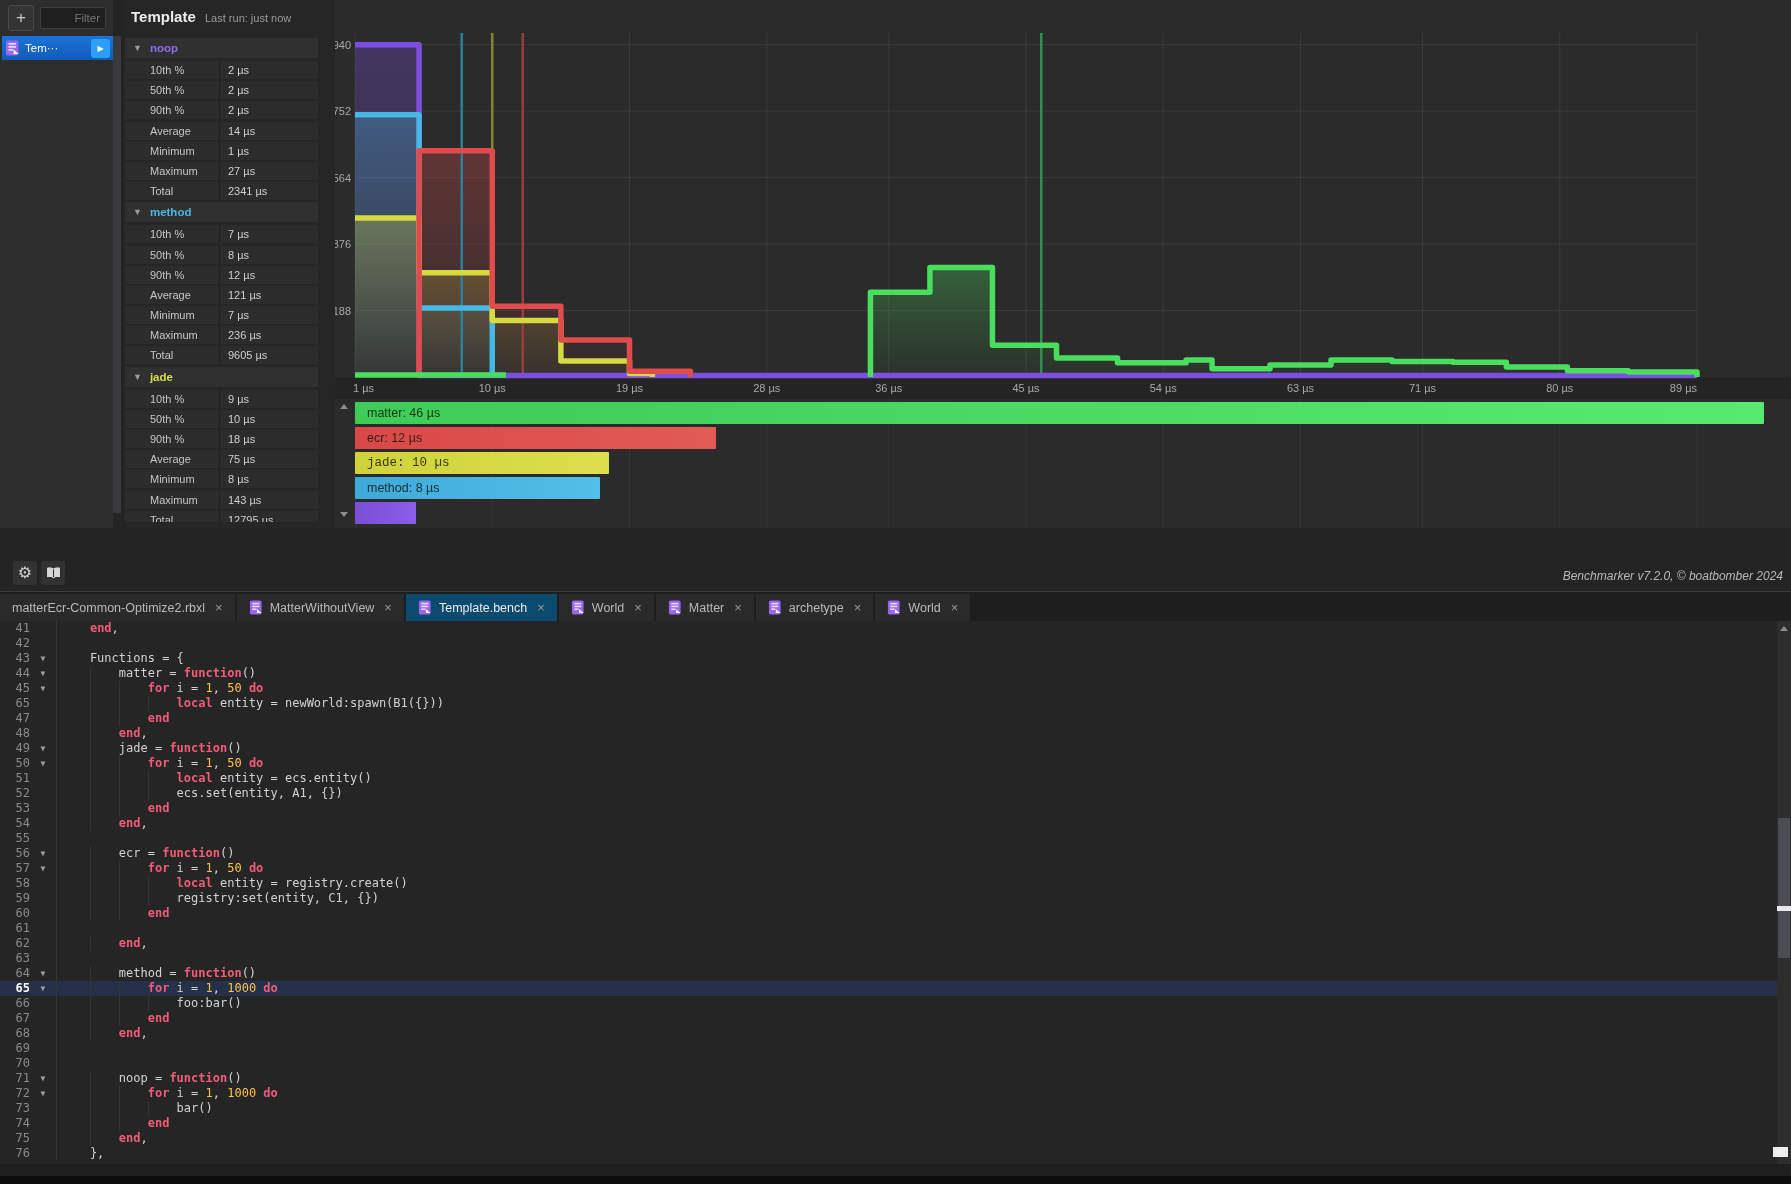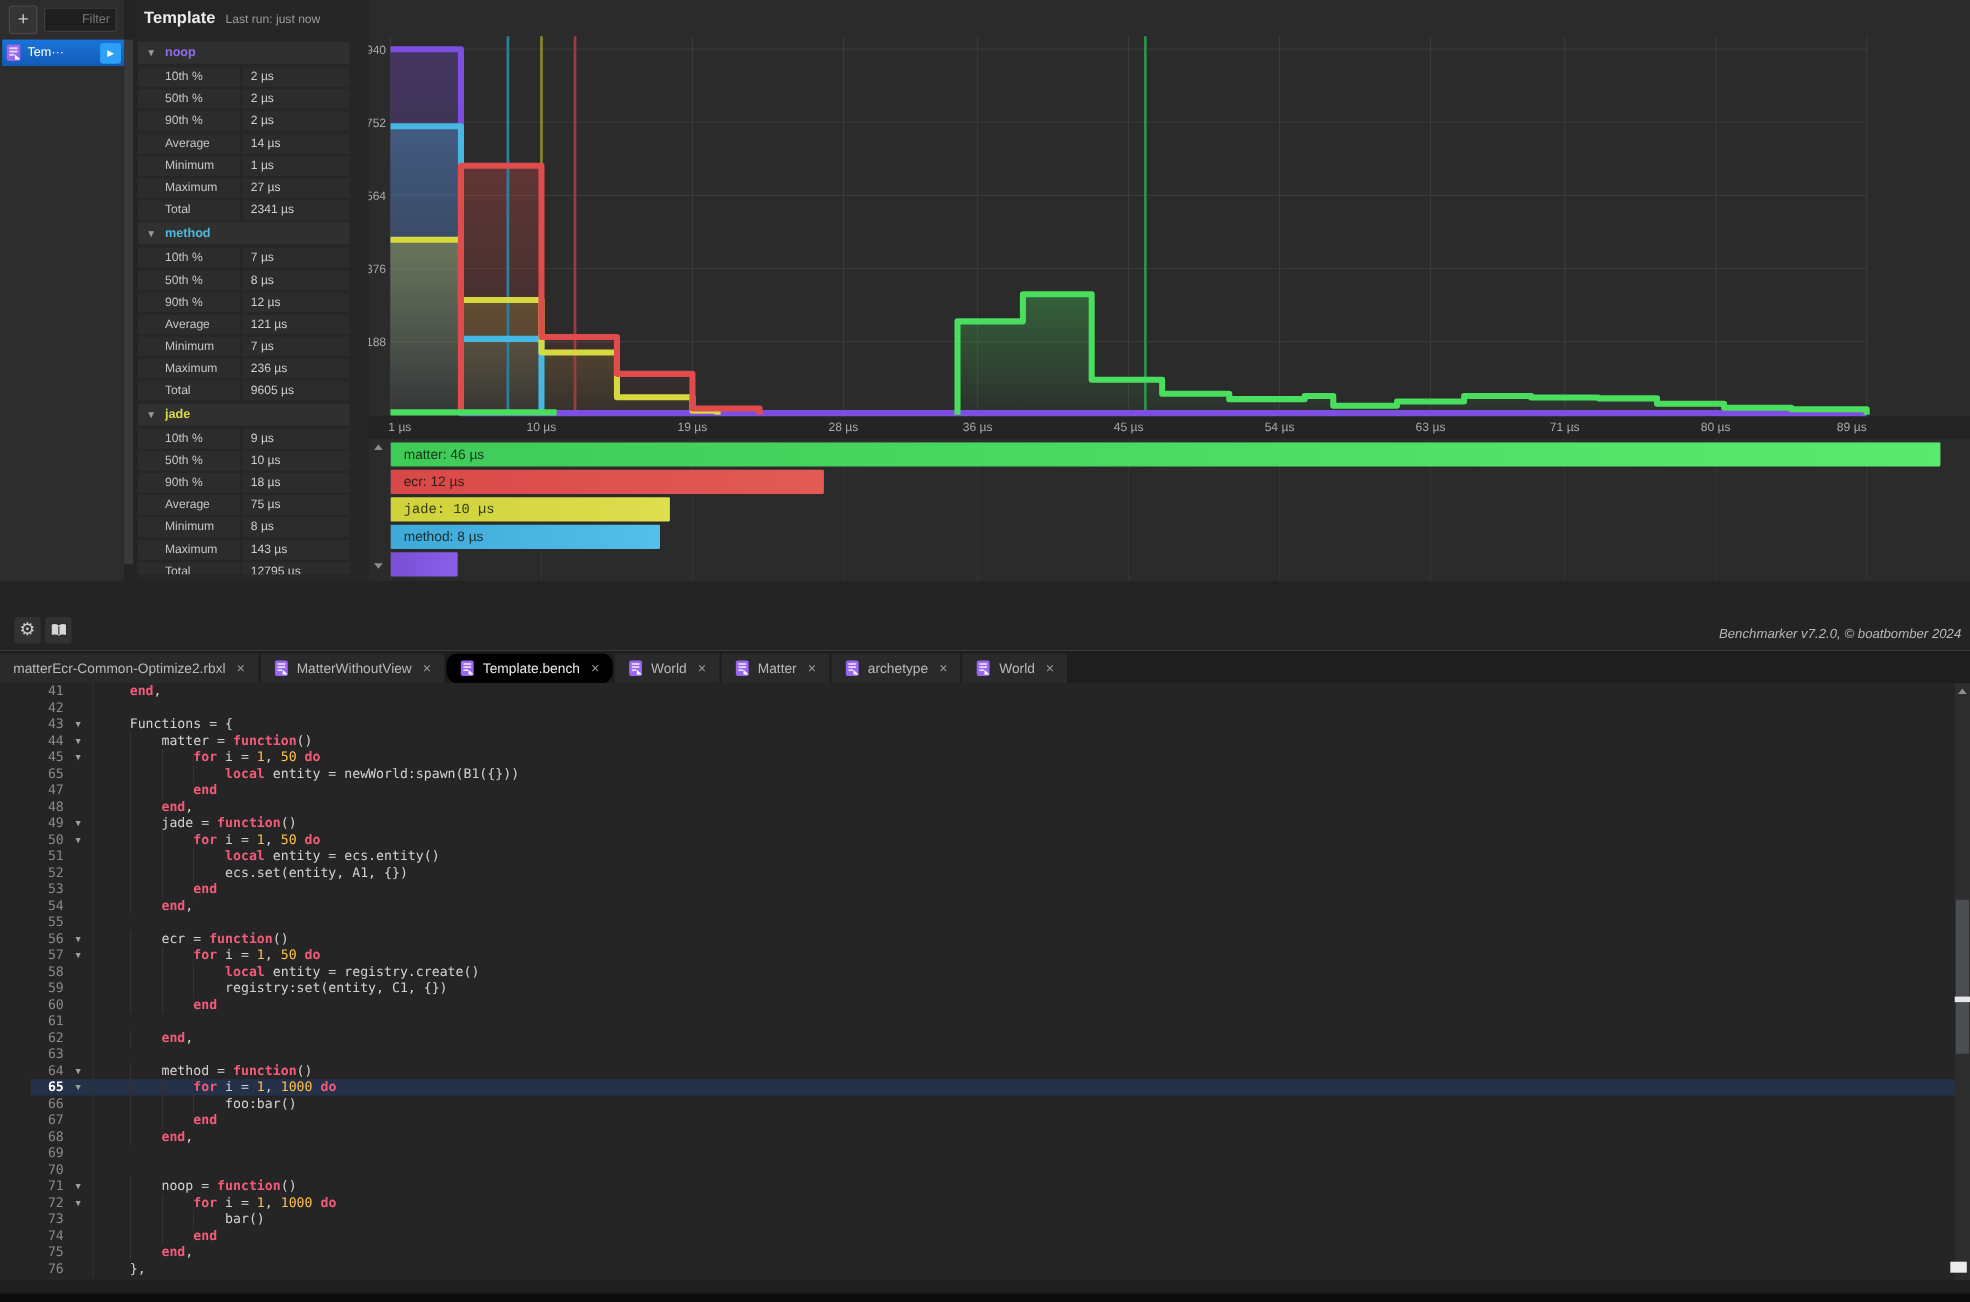--- a/index.html
+++ b/index.html
@@ -52,27 +52,27 @@
   .tool-button { position:absolute; width:24px; height:24px; background:#323232; border-radius:3px;
     text-align:center; cursor:pointer; }
   #gear-button { left:13px; top:561px; color:#cdcdcd; font-size:16px; line-height:24px; }
   #book-button { left:41px; top:561px; padding-top:5px; }
   #version-text { position:absolute; right:8px; top:569px; font-size:12px; font-style:italic; color:#b8b8b8;text-align:right; }
   #footer-sep { position:absolute; left:0; top:591px; width:1791px; height:1px; background:#3c3c3c; }
   
   #tabbar { position:absolute; left:0; top:592px; width:1791px; height:29px; background:#1e1e1e; display:flex; align-items:flex-end; }
   .tab { height:27px; margin-right:2px; background:#2a2a2a; display:flex; align-items:center; padding:0 12px;
     font-size:12.5px; color:#b9b9b9; cursor:pointer; white-space:nowrap; }
-  .tab.active { background:#000000; color:#ececec;border-radius:10px; }
+  .tab.active { background:#0c4a6e; color:#ececec; }
   .tab .ticon { margin-right:7px; display:inline-flex; }
   .tab .close { margin-left:10px; color:#9a9a9a; font-size:13px; }
   
   #editor { position:absolute; left:0; top:621px; width:1791px; height:543px; background:#252526; overflow:hidden;
     font-family:"DejaVu Sans Mono", monospace; font-size:12px; }
-  .cl { display:flex; height:15px; line-height:15px; white-space:pre;margin-left:28px; }
+  .cl { display:flex; height:15px; line-height:15px; white-space:pre; }
   .cl.active { background:#253049; }
   .cl .ln { width:30px; text-align:right; color:#8a8a8a; flex:none; }
   .cl.active .ln { color:#ffffff; font-weight:bold; }
   .cl .fold { width:26px; text-align:center; color:#9e9e9e; font-size:8px; flex:none; cursor:pointer; }
   .cl .gsep { width:1px; background:#333333; flex:none; }
   .cl pre { margin:0; padding-left:4px; font:inherit; background-repeat:no-repeat;
     background-image:repeating-linear-gradient(to right, #343434 0 1px, transparent 1px 28.9px); background-size:0 100%; }
   .tk-k { color:#f25c78; font-weight:bold; }
   .tk-n { color:#ffc24a; }
   .tk-p { color:#d2d2d2; }
@@ -297,21 +297,21 @@
         <path d="M20,114.69510638297874 L84.05,114.69510638297874 L84.05,308.0654255319149 L157.25,308.0654255319149 L157.25,377" fill="none" stroke="#47b7e3" stroke-width="5.5" stroke-linejoin="round"></path>
         <path d="M20,217.92021276595744 L84.05,217.92021276595744 L84.05,272.7143617021277 L157.25,272.7143617021277 L157.25,320.4382978723404 L225.875,320.4382978723404 L225.875,361.09202127659574 L294.5,361.09202127659574 L294.5,373.4648936170213 L317.375,373.4648936170213 L317.375,377" fill="none" stroke="#d6da40" stroke-width="5.5" stroke-linejoin="round"></path>
         <path d="M84.05,377 L84.05,150.7531914893617 L157.25,150.7531914893617 L157.25,306.29787234042556 L225.875,306.29787234042556 L225.875,339.8813829787234 L294.5,339.8813829787234 L294.5,371.34382978723403 L355.5,371.34382978723403 L355.5,377" fill="none" stroke="#e04c4c" stroke-width="5.5" stroke-linejoin="round"></path>
         <path d="M20,374.87893617021274 L170.975,374.87893617021274" fill="none" stroke="#4ade5e" stroke-width="5.5" stroke-linejoin="round"></path>
         <path d="M535.4499999999999,377 L535.4499999999999,292.15744680851066 L594.9250000000001,292.15744680851066 L594.9250000000001,267.41170212765957 L657.4499999999999,267.41170212765957 L657.4499999999999,345.1840425531915 L721.5,345.1840425531915 L721.5,357.9104255319149 L782.5,357.9104255319149 L782.5,362.8595744680851 L851.125,362.8595744680851 L851.125,360.03148936170214 L877.0500000000001,360.03148936170214 L877.0500000000001,368.8692553191489 L935,368.8692553191489 L935,364.98063829787236 L996,364.98063829787236 L996,360.03148936170214 L1057,360.03148936170214 L1057,361.4455319148936 L1118,361.4455319148936 L1118,362.15255319148935 L1171.375,362.15255319148935 L1171.375,367.10170212765956 L1232.375,367.10170212765956 L1232.375,370.6368085106383 L1293.375,370.6368085106383 L1293.375,372.0508510638298 L1362,372.0508510638298 L1362,377" fill="none" stroke="#4ade5e" stroke-width="5.5" stroke-linejoin="round"></path>
       </svg>
     <div id="legend">
         <div class="legend-item" style="width: 1409px; background: linear-gradient(90deg, rgb(62, 203, 88), rgb(88, 234, 110));">
           <span>matter: 46 µs</span>
         </div>
-        <div class="legend-item" style="width: 394px; background: linear-gradient(90deg, rgb(217, 72, 72), rgb(226, 91, 85));">
+        <div class="legend-item" style="width: 361px; background: linear-gradient(90deg, rgb(217, 72, 72), rgb(226, 91, 85));">
           <span>ecr: 12 µs</span>
         </div>
         <div class="legend-item" style="width: 254px; background: linear-gradient(90deg, rgb(207, 210, 58), rgb(222, 222, 78)); font-family: Liberation Mono, monospace;">
           <span>jade: 10 µs</span>
         </div>
         <div class="legend-item" style="width: 245px; background: linear-gradient(90deg, rgb(63, 169, 217), rgb(82, 192, 232));">
           <span>method: 8 µs</span>
         </div>
         <div class="legend-item" style="width: 61px; background: linear-gradient(90deg, rgb(122, 79, 214), rgb(138, 95, 232));">
           <span></span>

